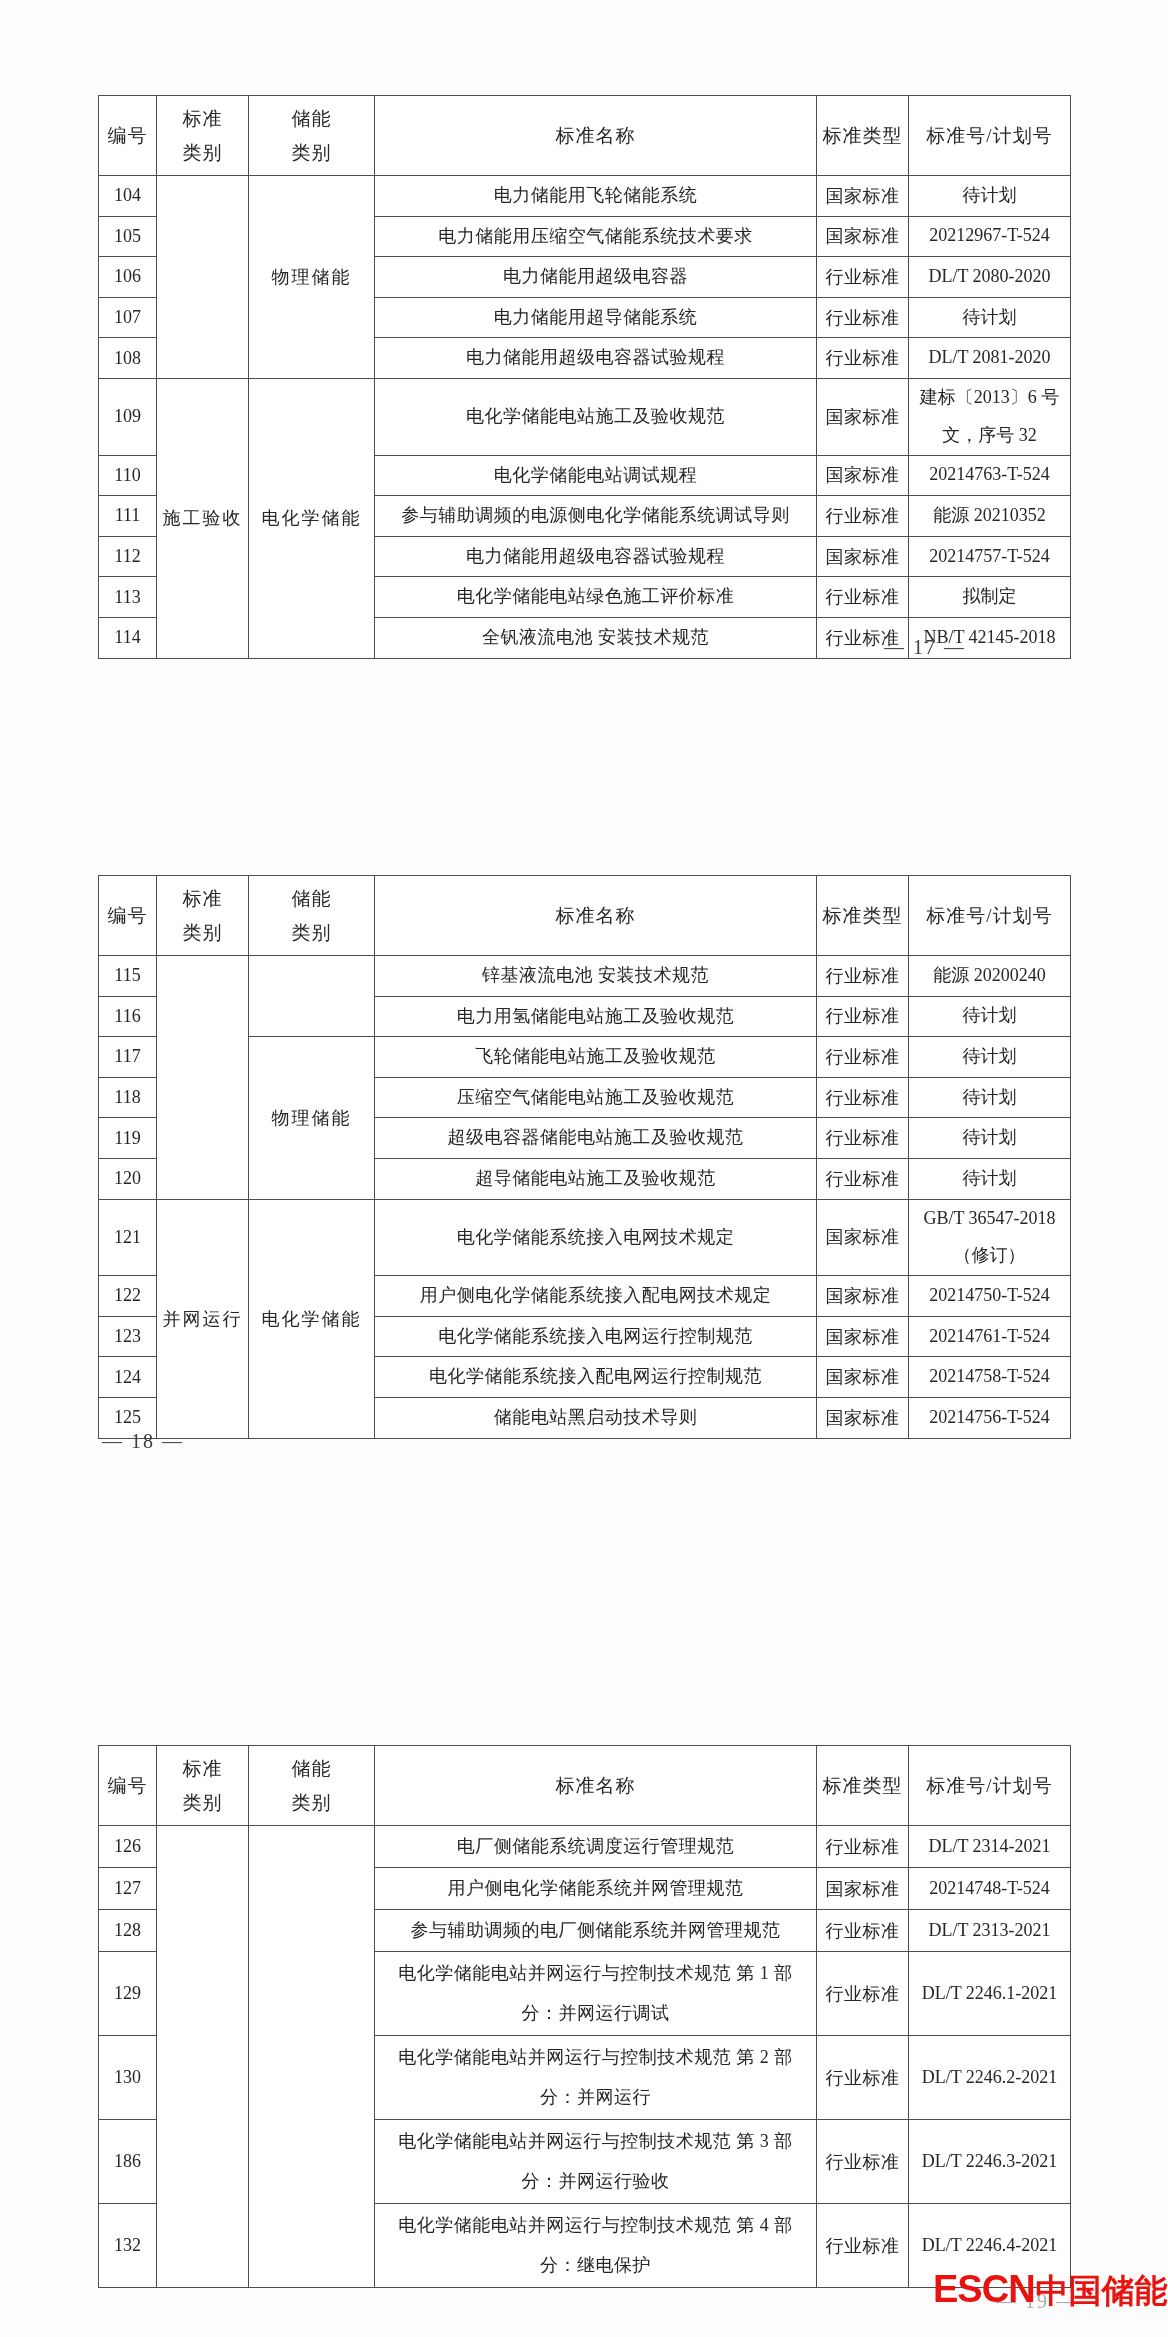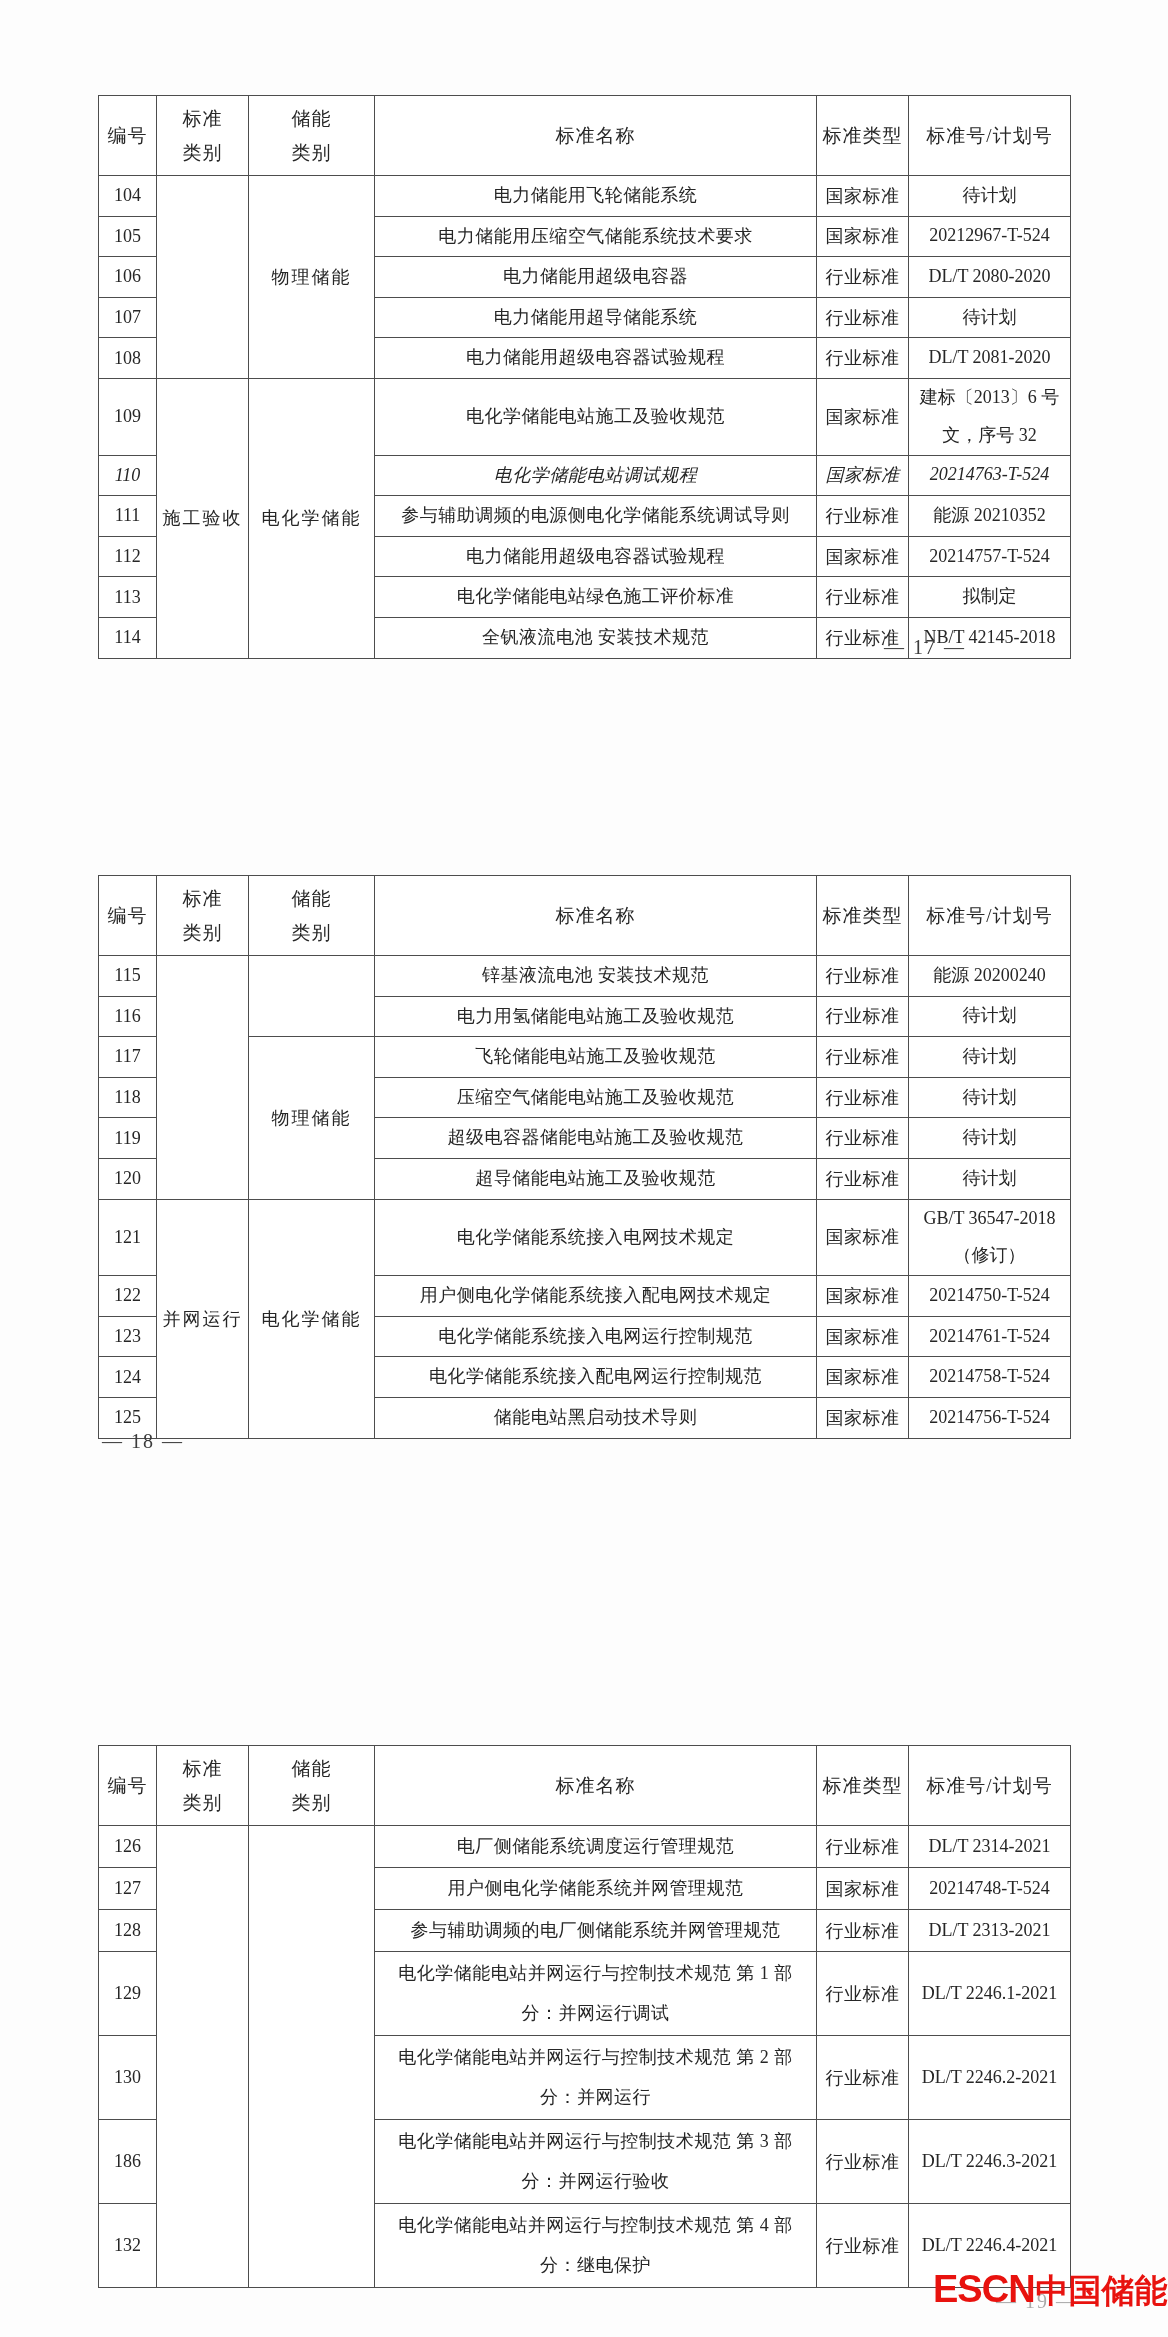--- a/index.html
+++ b/index.html
@@ -120,21 +120,21 @@
         </tr>
         <tr style="height: 76px;">
           <td class="c-id">109</td>
           <td class="c-cat" rowspan="6">施工验收</td>
           <td class="c-cat" rowspan="6">电化学储能</td>
           <td class="c-name">电化学储能电站施工及验收规范</td>
           <td class="c-type">国家标准</td>
           <td class="c-num">建标〔2013〕6 号
 文，序号 32</td>
         </tr>
-        <tr style="height: 38px; font-style: italic;">
+        <tr style="height: 38px;">
           <td class="c-id">110</td>
           <td class="c-name">电化学储能电站调试规程</td>
           <td class="c-type">国家标准</td>
           <td class="c-num">20214763-T-524</td>
         </tr>
         <tr style="height: 38px;">
           <td class="c-id">111</td>
           <td class="c-name">参与辅助调频的电源侧电化学储能系统调试导则</td>
           <td class="c-type">行业标准</td>
           <td class="c-num">能源 20210352</td>

